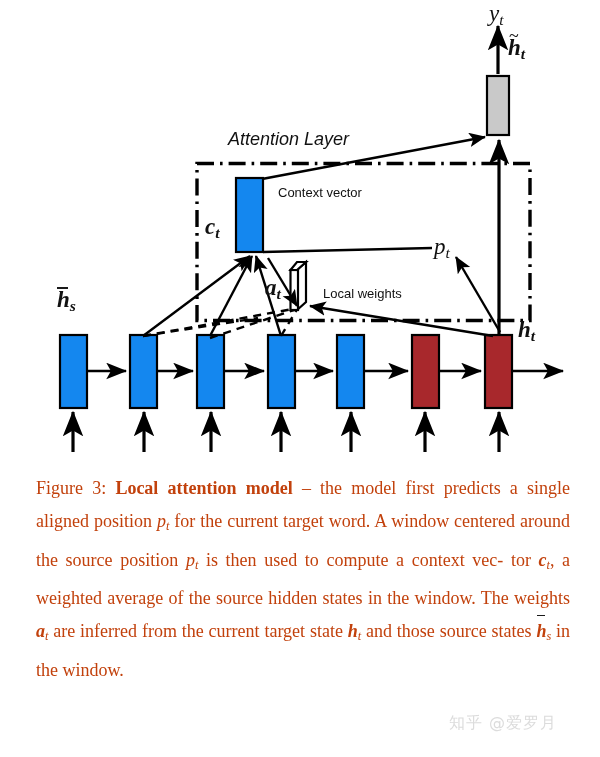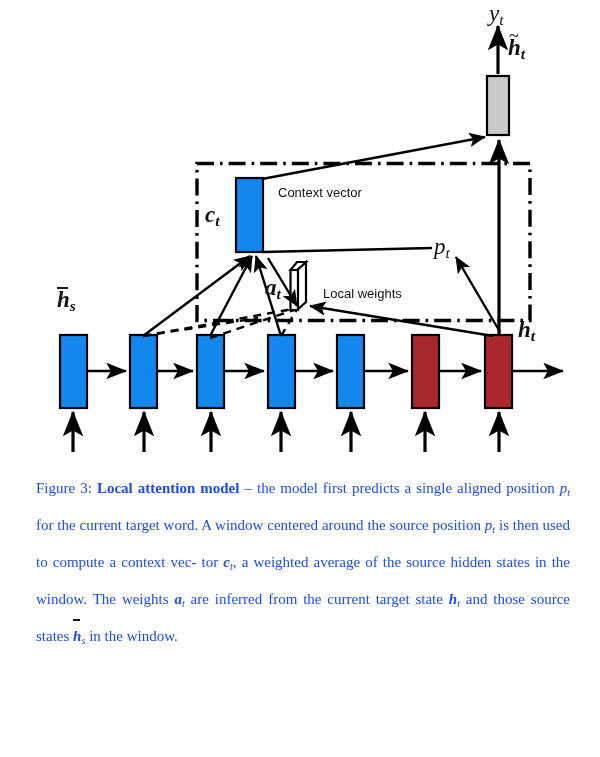--- a/index.html
+++ b/index.html
@@ -12,25 +12,25 @@
   #page{position:relative;width:600px;height:757px;background:#fff;}
 
   
   #figure{position:absolute;left:0;top:0;width:600px;height:462px;}
   #figure svg{position:absolute;left:0;top:0;}
 
   
   #caption{
     position:absolute;left:36px;top:472px;width:534px;
     font-family:"Liberation Serif", serif;
-    font-size:15px;
+    font-size:18px;
     line-height:33.2px;
     text-align:justify;
     text-justify:inter-word;
-    color:#1d4ed8;
+    color:#c2410c;
   }
   #caption .fig-no{font-weight:400;}
   #caption b{font-weight:700;}
   .mathvar{font-style:italic;font-family:"Liberation Serif",serif;}
   .mathbold{font-style:italic;font-weight:700;font-family:"Liberation Serif",serif;}
   .sub{font-size:0.68em;vertical-align:-0.27em;font-style:italic;}
   .ovb{position:relative;display:inline-block;}
   .ovb::before{
     content:"";position:absolute;left:3%;right:16%;top:-0.04em;height:1.6px;background:#1a1a1a;
   }
@@ -132,31 +132,32 @@
 
       <line x1="262" y1="179" x2="485" y2="137" stroke="#000" stroke-width="2.4" marker-end="url(#ahb)"></line>
 
       <line x1="499" y1="334" x2="499" y2="140" stroke="#000" stroke-width="3.2" marker-end="url(#ah)"></line>
 
       <rect x="487" y="76" width="22" height="59" fill="#c9c9c9" stroke="#000" stroke-width="2.2"></rect>
 
       <line x1="498" y1="74" x2="498" y2="26" stroke="#000" stroke-width="3.2" marker-end="url(#ah)"></line>
     </svg>
 
+    <span class="lbl lbl-sans-ital" style="left:228px;top:130px;">Attention Layer</span>
 
     <span class="lbl lbl-sans" style="left:278px;top:186px;">Context vector</span>
 
 
     <span class="lbl lbl-sans" style="left:323px;top:287px;">Local weights</span>
 
     <span class="lbl lbl-math-thin" style="left:489px;top:2px;"><span>y</span><span class="sub">t</span></span>
 
     <span class="lbl lbl-math" style="left:508px;top:36px;"><span style="position:relative;display:inline-block;"><span style="position:absolute;left:1px;top:-9px;font-style:normal;font-weight:400;font-size:18px;">~</span><span>h</span></span><span class="sub">t</span></span>
 
-    <span class="lbl lbl-math" style="left:205px;top:203px;"><span>c</span><span class="sub">t</span></span>
+    <span class="lbl lbl-math" style="left:205px;top:215px;"><span>c</span><span class="sub">t</span></span>
 
     <span class="lbl lbl-math" style="left:265px;top:276px;text-align:right;"><span>a</span><span class="sub">t</span></span>
 
     <span class="lbl lbl-math-thin" style="left:434px;top:235px;text-align:center;"><span>p</span><span class="sub">t</span></span>
 
     <span class="lbl lbl-math" style="left:518px;top:318px;"><span>h</span><span class="sub">t</span></span>
 
     <span class="lbl lbl-math" style="left:57px;top:288px;"><span class="ovb"><span>h</span></span><span class="sub">s</span></span>
   </div>
 
@@ -165,14 +166,15 @@
     <b>Local attention model</b><span> – the model first</span>
     <span>predicts a single aligned position </span><span class="mathvar">p</span><span class="sub">t</span><span> for the current</span>
     <span>target word. A window centered around the source</span>
     <span>position </span><span class="mathvar">p</span><span class="sub">t</span><span> is then used to compute a context vec-</span>
     <span>tor </span><span class="mathbold">c</span><span class="sub">t</span><span>, a weighted average of the source hidden</span>
     <span>states in the window. The weights </span><span class="mathbold">a</span><span class="sub">t</span><span> are inferred</span>
     <span>from the current target state </span><span class="mathbold">h</span><span class="sub">t</span><span> and those source</span>
     <span>states </span><span class="mathbold ovb">h</span><span class="sub">s</span><span> in the window.</span>
   </div>
 
+  <div id="watermark">知乎 @爱罗月</div>
 
 </div>
 
 </body></html>

